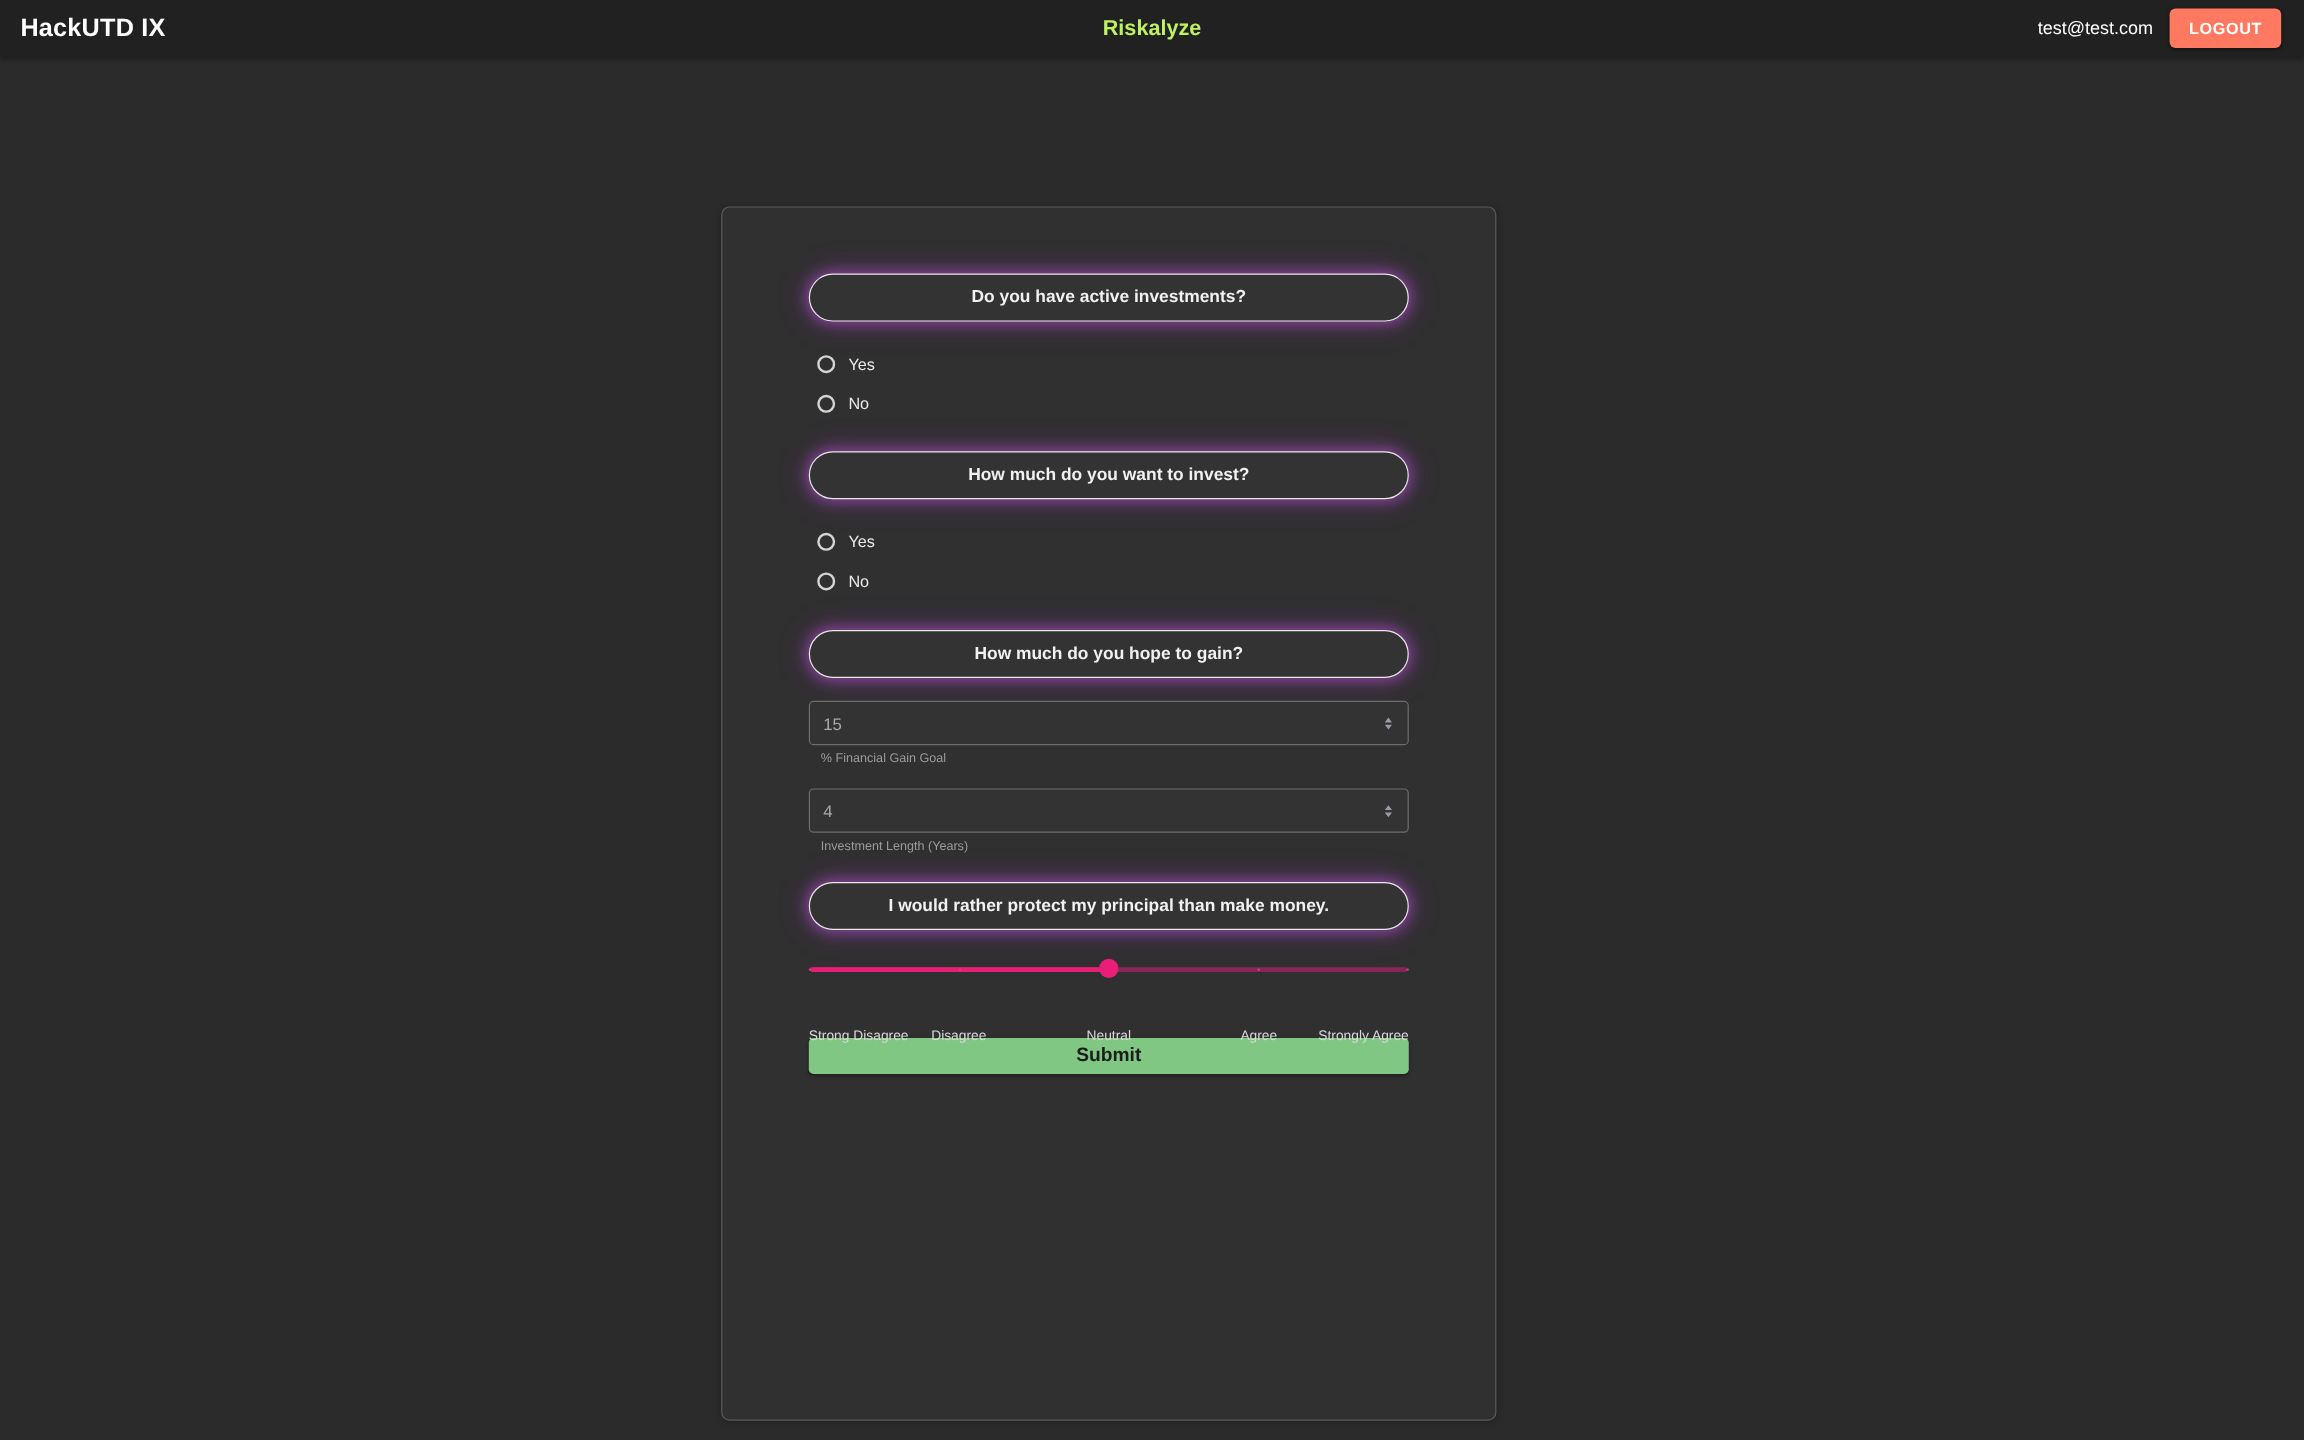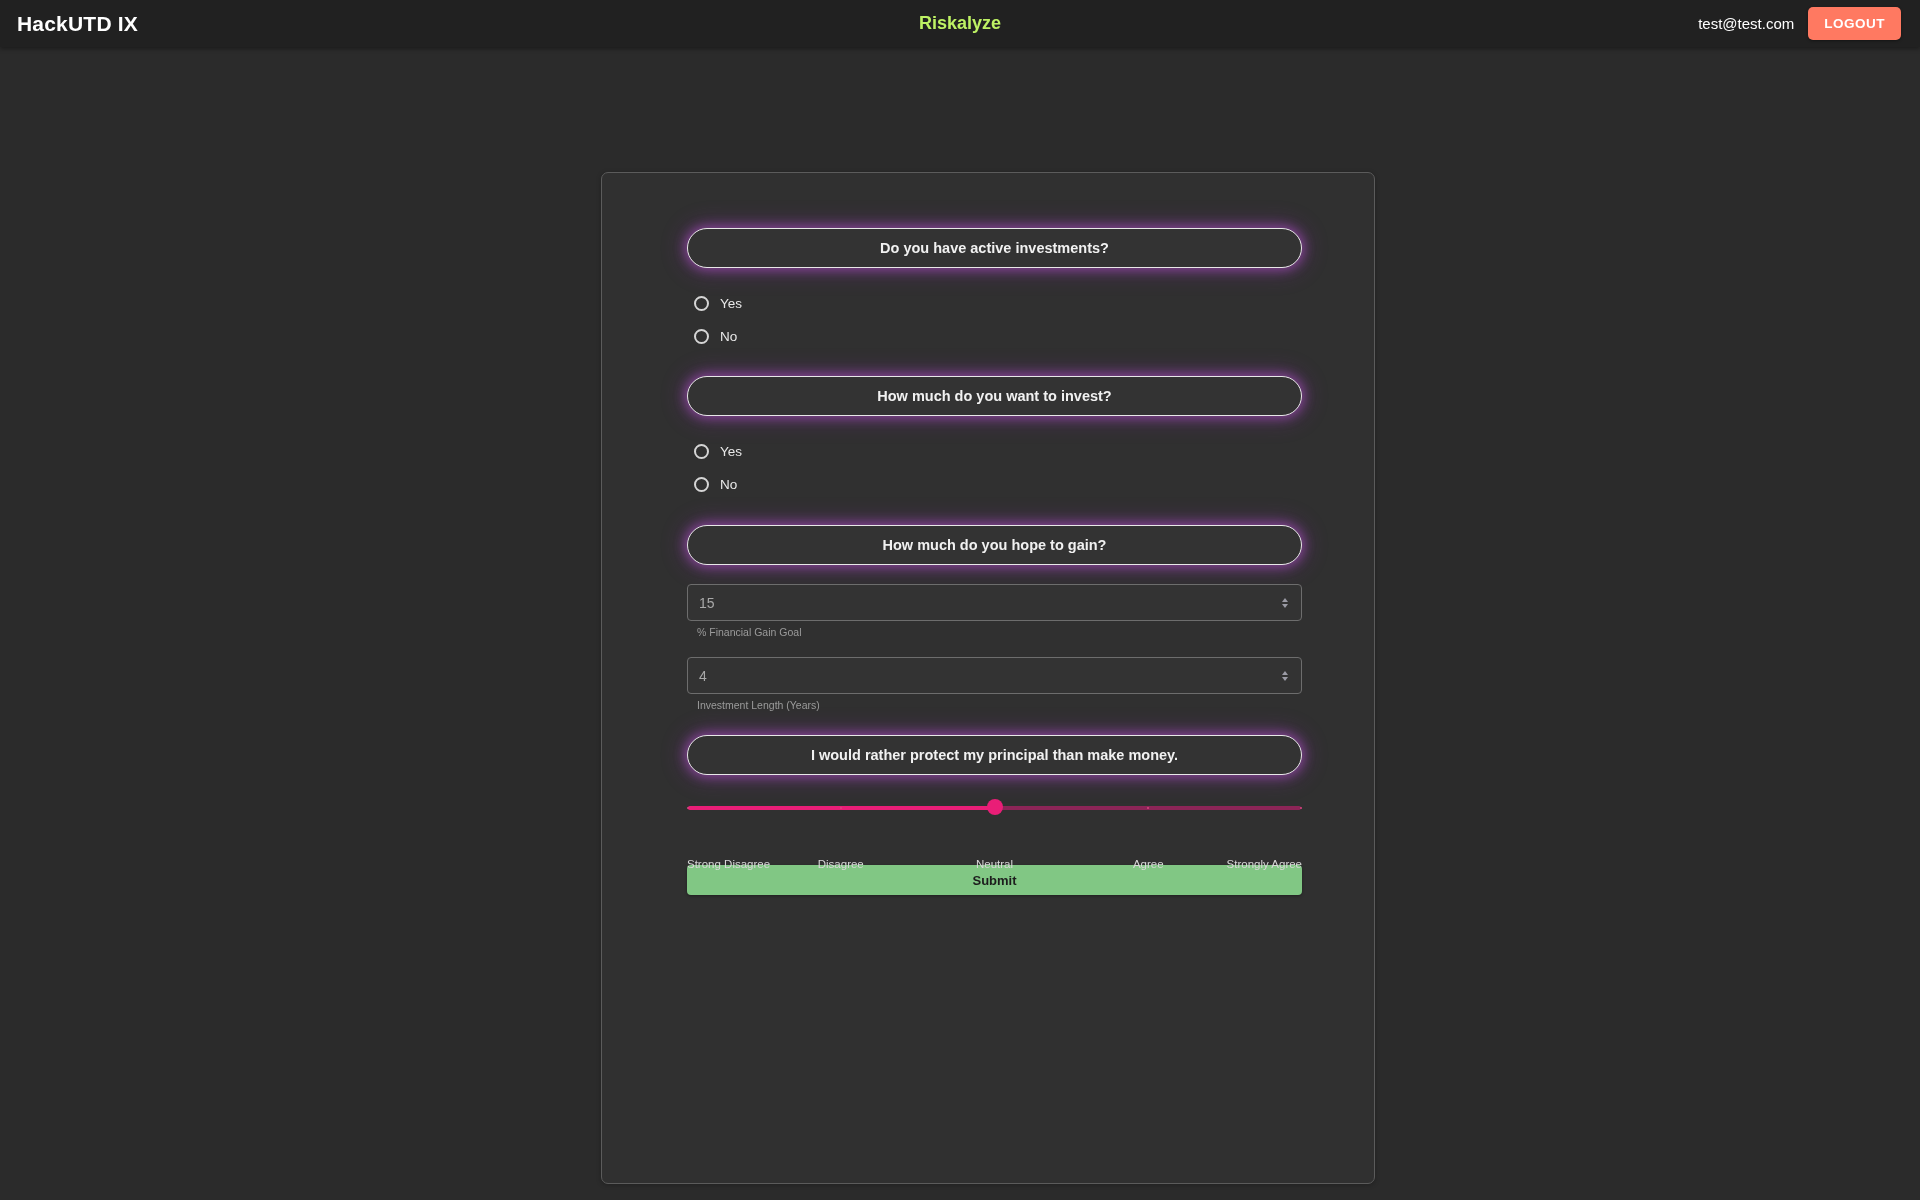--- a/index.html
+++ b/index.html
@@ -70,27 +70,26 @@
   .page {
     position: relative;
     width: 1920px;
     height: 1153px;
     background: #2b2b2b;
   }
   .card {
     position: absolute;
     left: 601px;
     top: 125px;
-    width: 774px;
+    width: 646px;
     height: 1012px;
     background: #303030;
     border: 1px solid #5b5b5b;
     border-radius: 7px;
     box-shadow: 0 1px 5px rgba(0,0,0,0.25);
-    padding-left: 13px;
   }
   .card-inner {
     padding: 55px 72px 0 72px;
   }
 
   
   .question {
     height: 40px;
     border: 1px solid #e8e8e8;
     border-radius: 22px;
@@ -243,21 +242,21 @@
   .submit-btn {
     display: block;
     width: 100%;
     height: 30px;
     margin-top: 24px;
     background: #81c784;
     color: #1d1d1d;
     border: none;
     border-radius: 4px;
     font-family: "Liberation Sans", sans-serif;
-    font-size: 13px;
+    font-size: 16px;
     font-weight: bold;
     cursor: pointer;
     box-shadow: 0 1px 3px rgba(0,0,0,0.35);
   }
 </style>
 </head>
 <body>
 
 <div class="appbar">
   <div class="brand">HackUTD IX</div>

